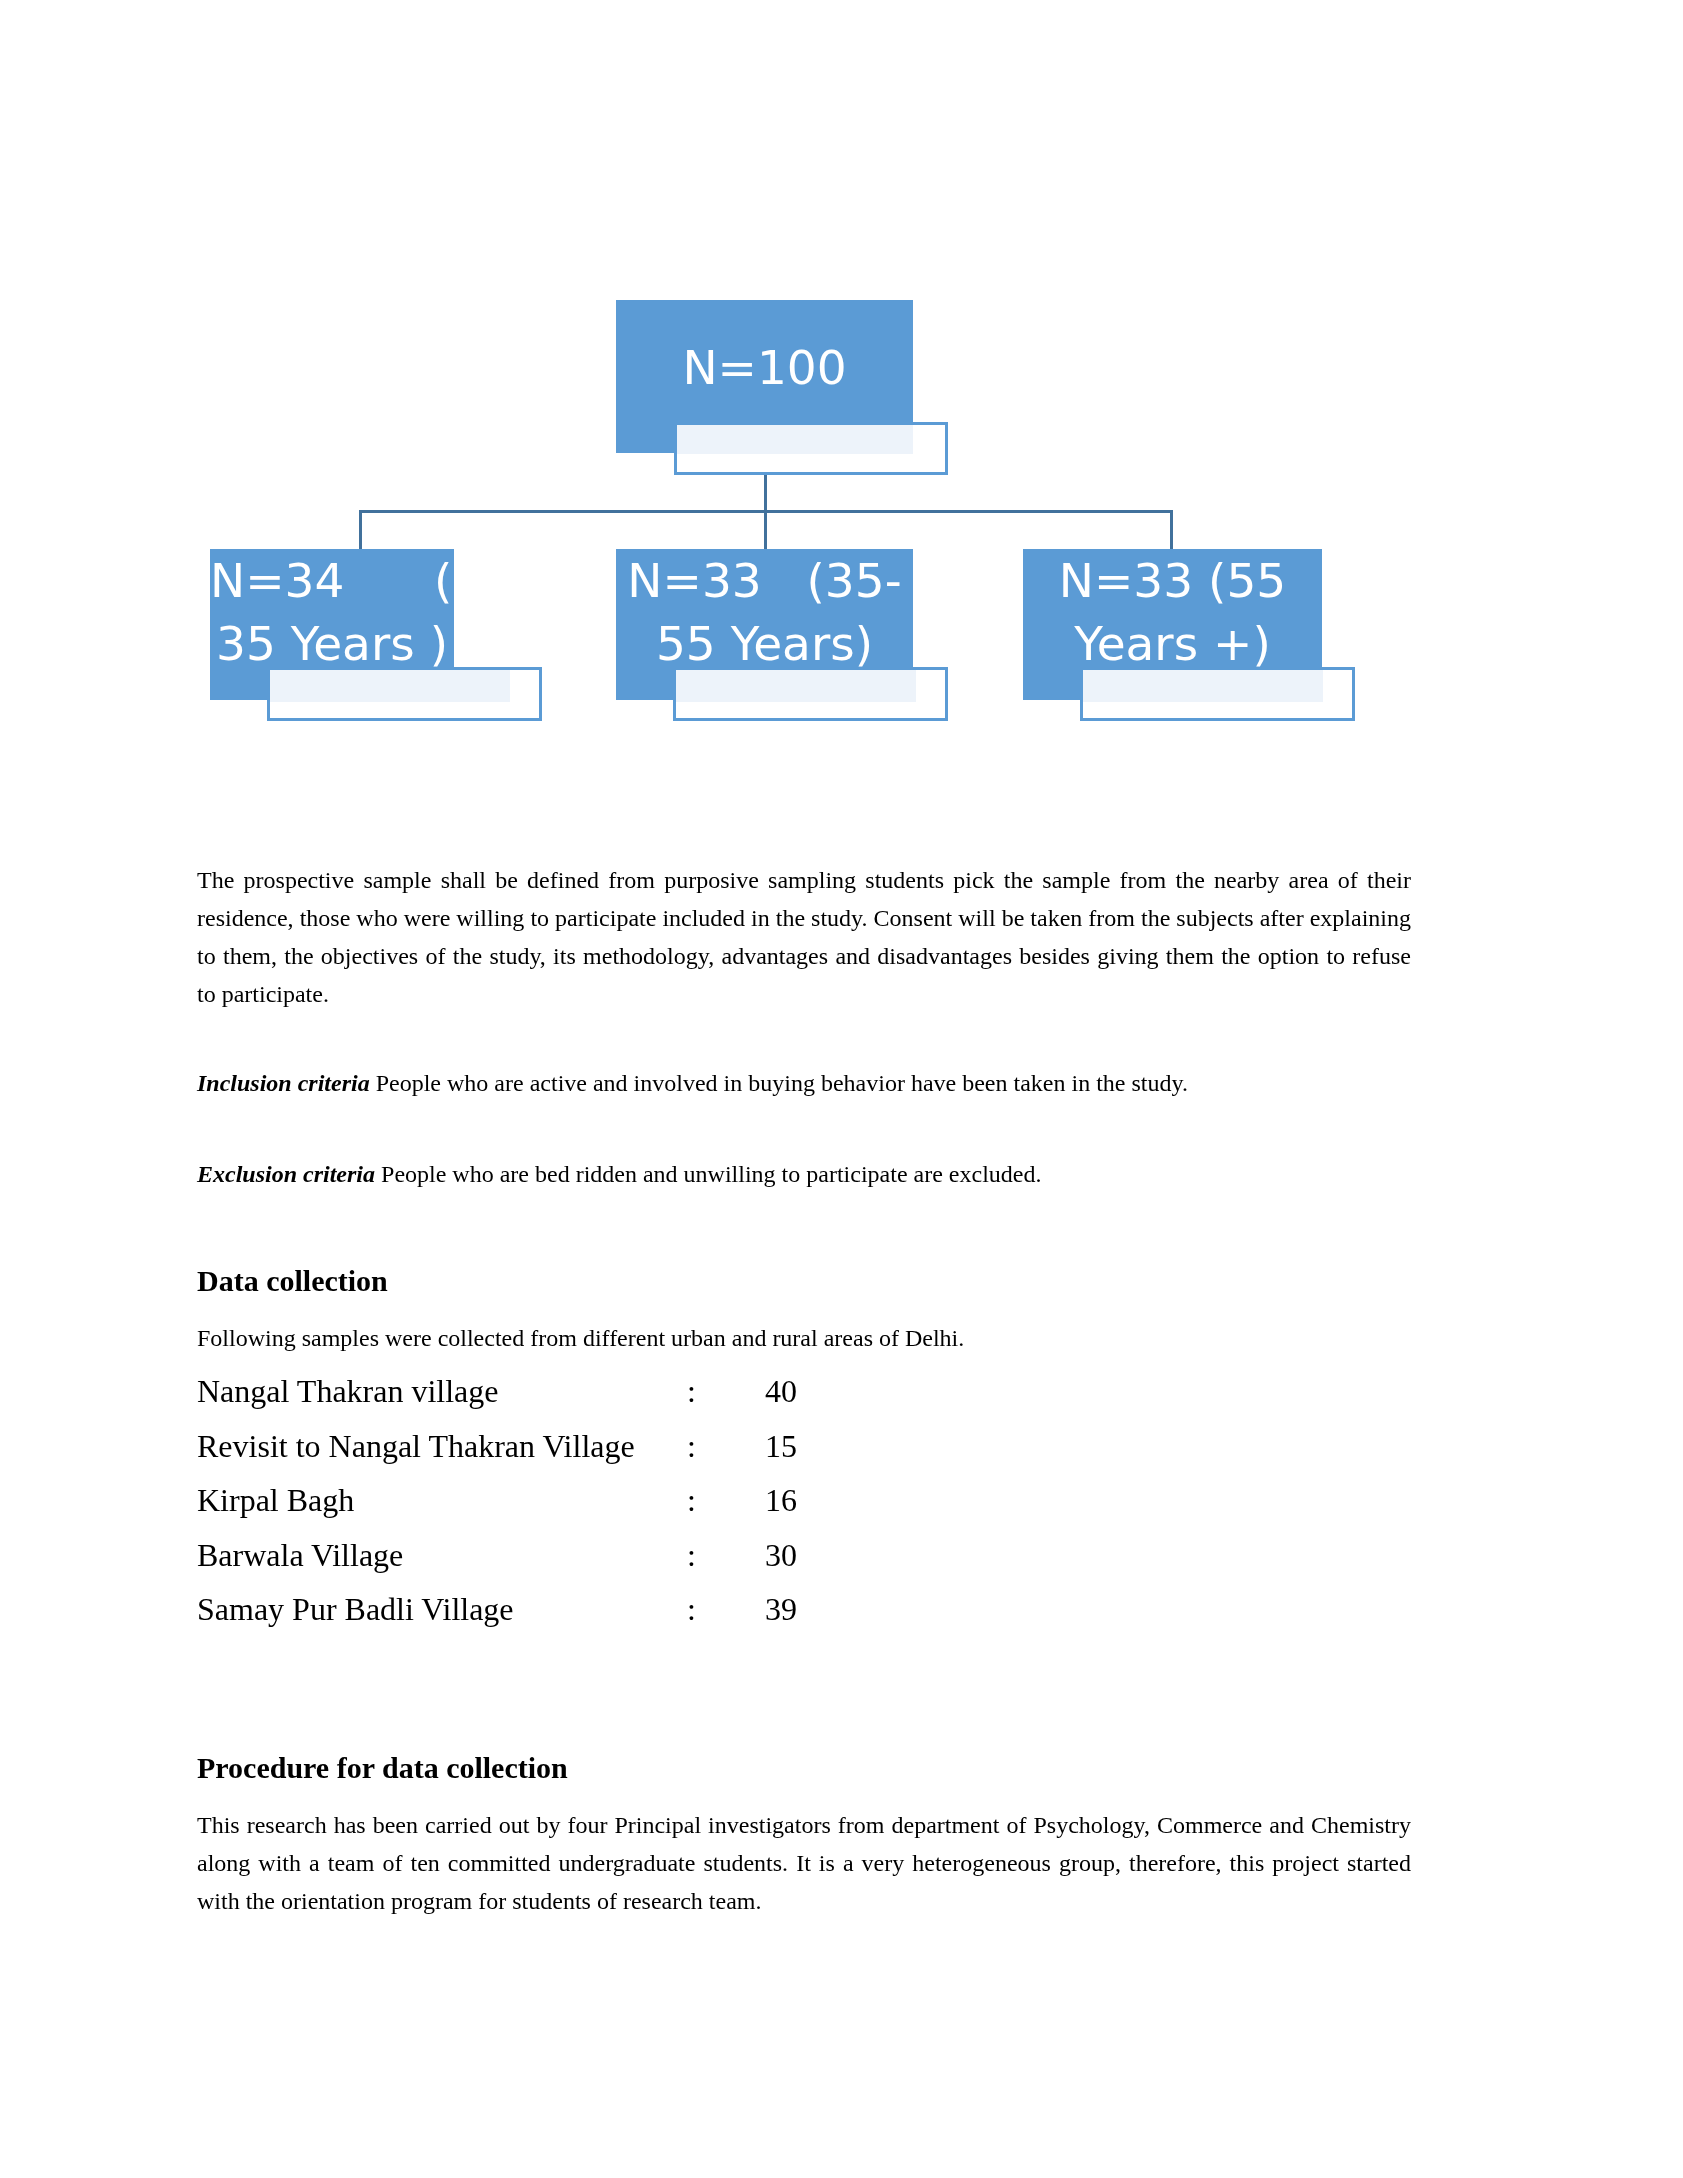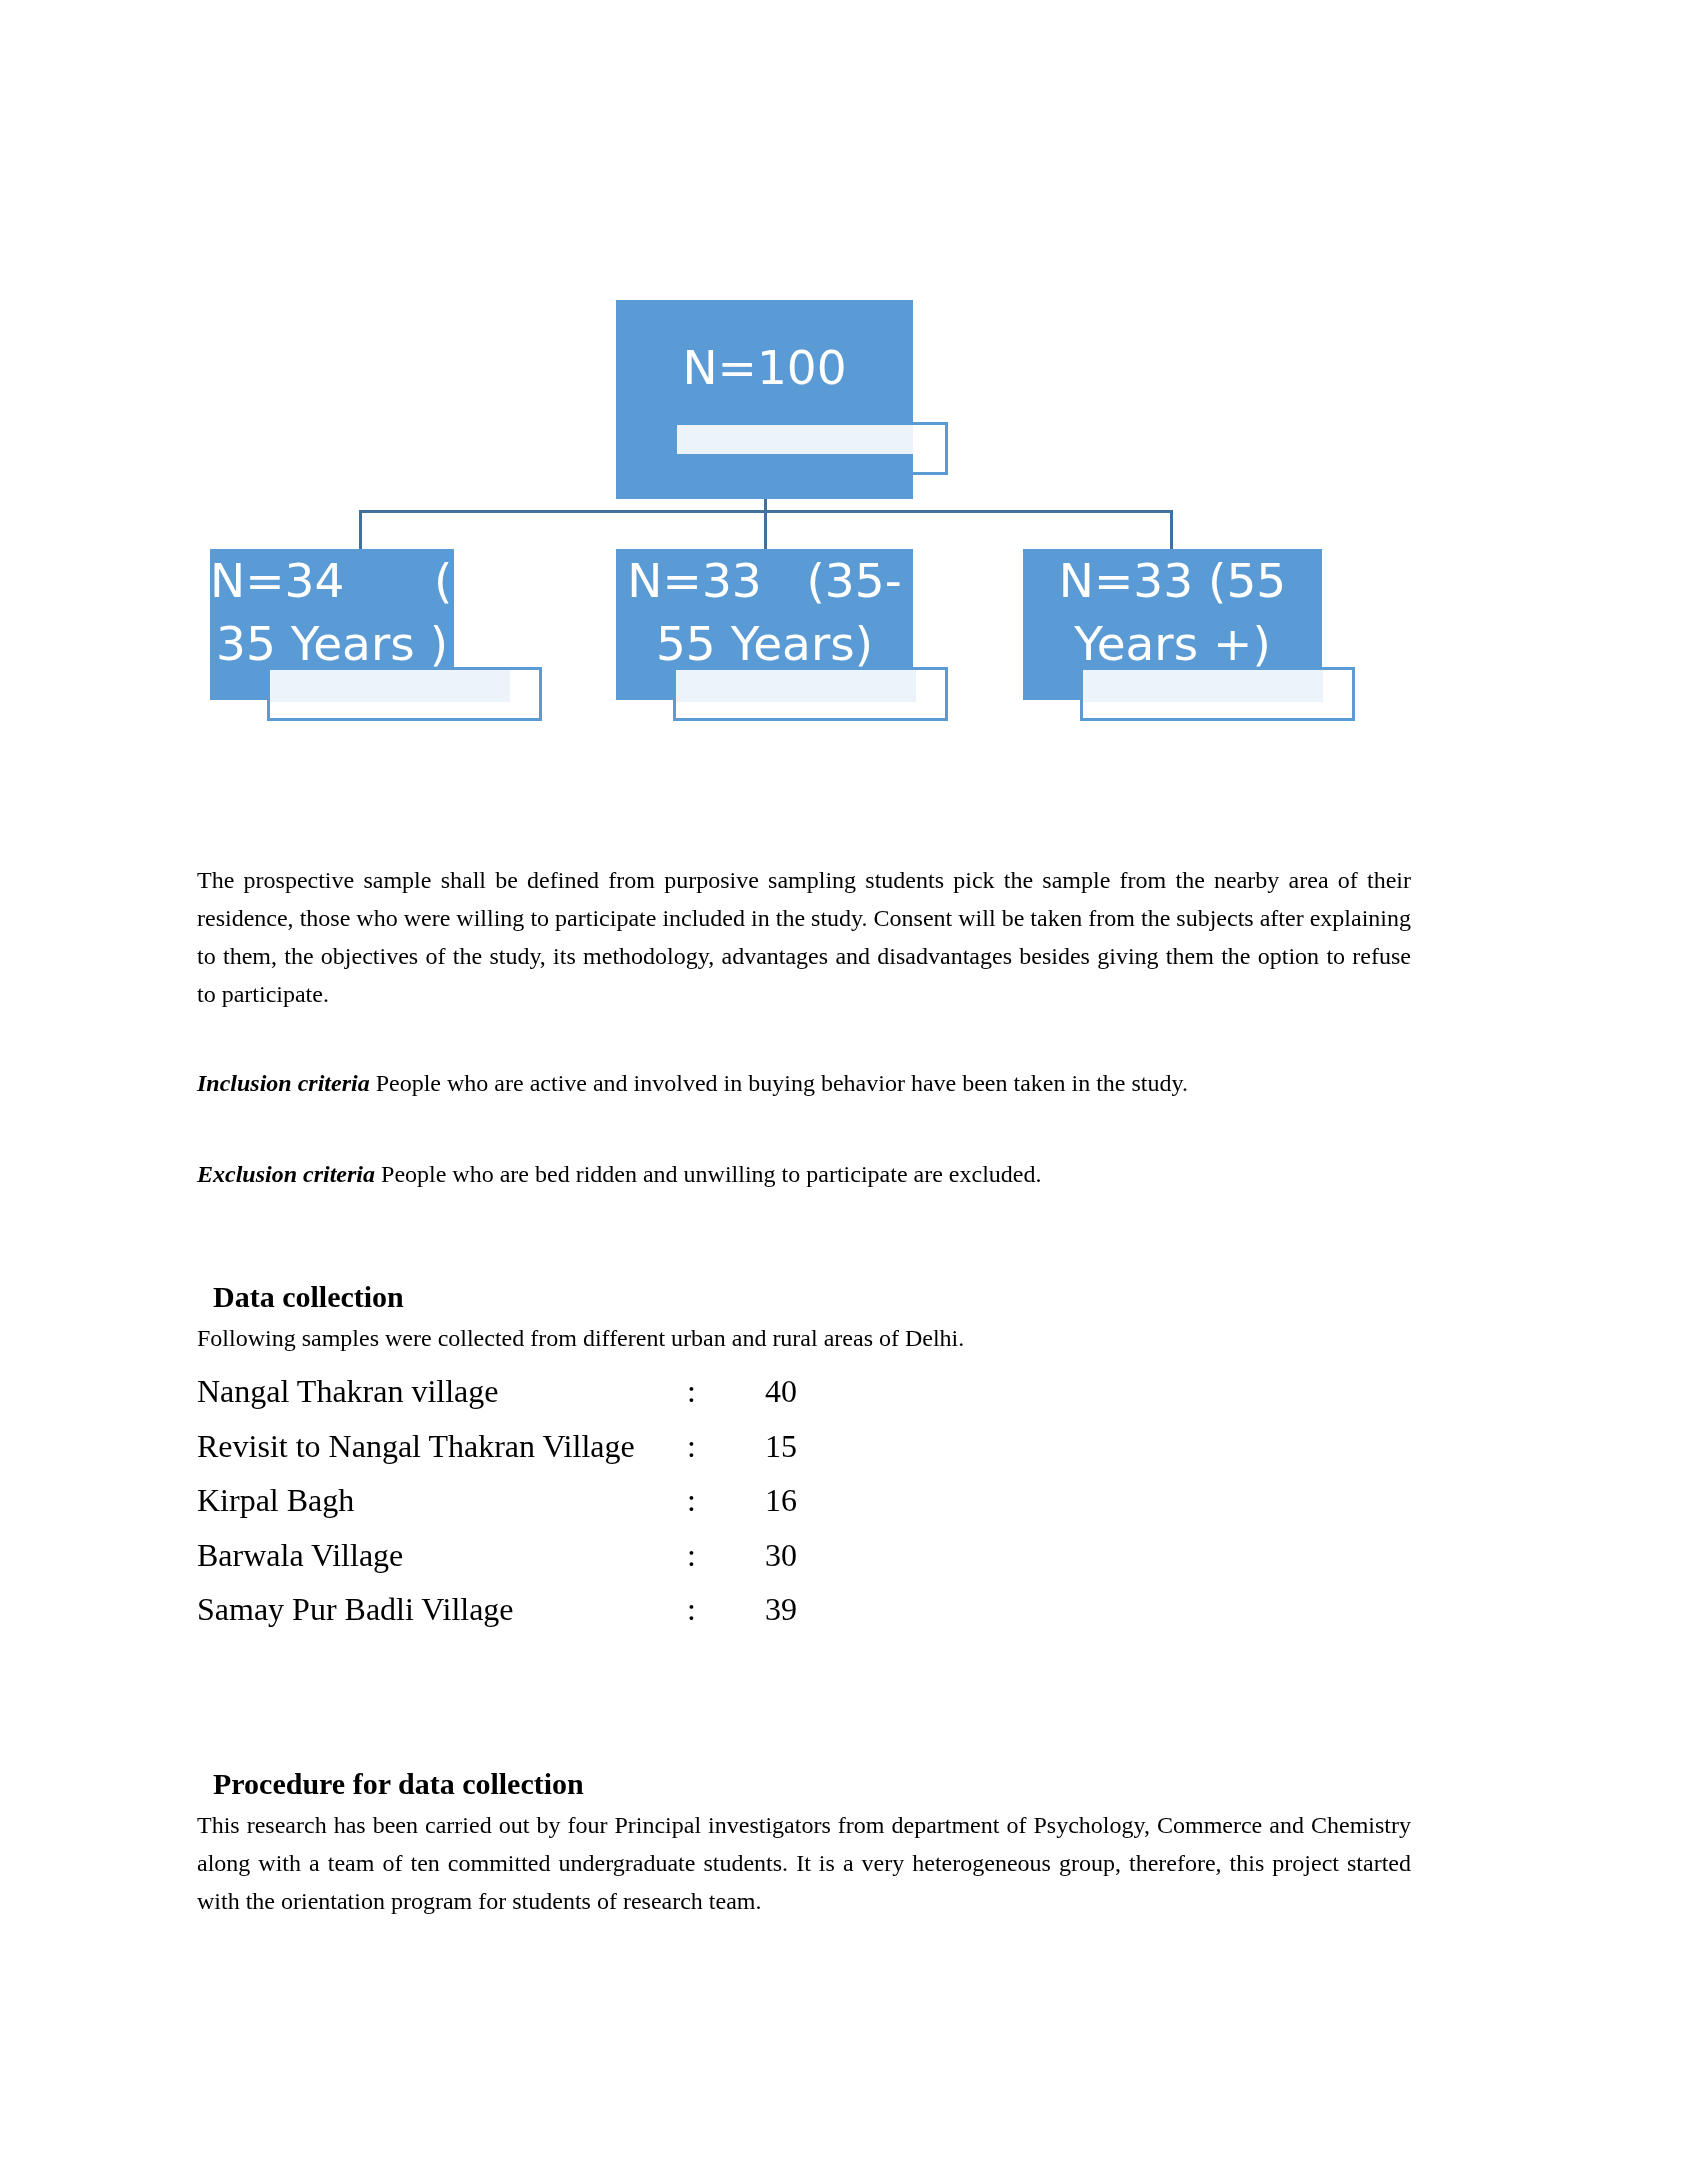--- a/index.html
+++ b/index.html
@@ -8,21 +8,21 @@
 
   
   .diagram { position: absolute; left: 0; top: 0; width: 1683px; height: 752px; }
   .node { position: absolute; background: #5b9bd5; color: #ffffff;
           font-family: "DejaVu Sans", "Liberation Sans", sans-serif; }
   .node .label { position: absolute; left: 0; right: 0; text-align: center; font-size: 47px; line-height: 63px; white-space: pre; }
   .overlay { position: absolute; border: 3px solid #5b9bd5; box-sizing: border-box; background: transparent; }
   .overlay .tint { position: absolute; left: 0; top: 0; background: #edf3fa; }
   .line { position: absolute; background: #41719c; }
 
-  #root-node   { left: 616px;  top: 300px; width: 297px; height: 199px; }
+  #root-node   { left: 616px;  top: 300px; width: 297px; height: 153px; }
   #root-node .label { top: 36px; }
   #root-ov     { left: 674px;  top: 422px; width: 274px; height: 53px; }
   #root-ov .tint { width: 236px; height: 29px; }
 
   #child-1 { left: 210px;  top: 549px; width: 244px; height: 151px; }
   #child-2 { left: 616px;  top: 549px; width: 297px; height: 151px; }
   #child-3 { left: 1023px; top: 549px; width: 299px; height: 151px; }
   .child .label { top: 0px; }
 
   #child-1-ov { left: 267px;  top: 667px; width: 275px; height: 54px; }
@@ -31,21 +31,21 @@
   .child-ov .tint { width: 240px; height: 32px; }
 
   #line-root-down { left: 764px; top: 473px; width: 3px; height: 76px; }
   #line-horizontal { left: 359px; top: 510px; width: 814px; height: 3px; }
   #line-left-down  { left: 359px; top: 510px; width: 3px; height: 40px; }
   #line-right-down { left: 1170px; top: 510px; width: 3px; height: 40px; }
 
   
   .body-text { position: absolute; left: 197px; width: 1214px; font-size: 24px; line-height: 38px; }
   .para { position: absolute; left: 197px; width: 1214px; text-align: justify; text-align-last: left; margin: 0; }
-  .heading { position: absolute; left: 197px; font-weight: bold; font-size: 30px; margin: 16px; }
+  .heading { position: absolute; left: 197px; font-weight: bold; font-size: 30px; margin: 0; }
   .crit-label { font-weight: bold; font-style: italic; }
 
   #para-sample   { top: 861px; }
   #para-inclusion { top: 1064px; }
   #para-exclusion { top: 1155px; }
   #heading-data-collection { top: 1264px; }
   #para-following { top: 1319px; }
 
   .sample-row { position: absolute; left: 197px; width: 693px; height: 38px; font-size: 32px; line-height: 38px; text-align: right; }
   .sample-row .name  { position: absolute; left: 0; }

